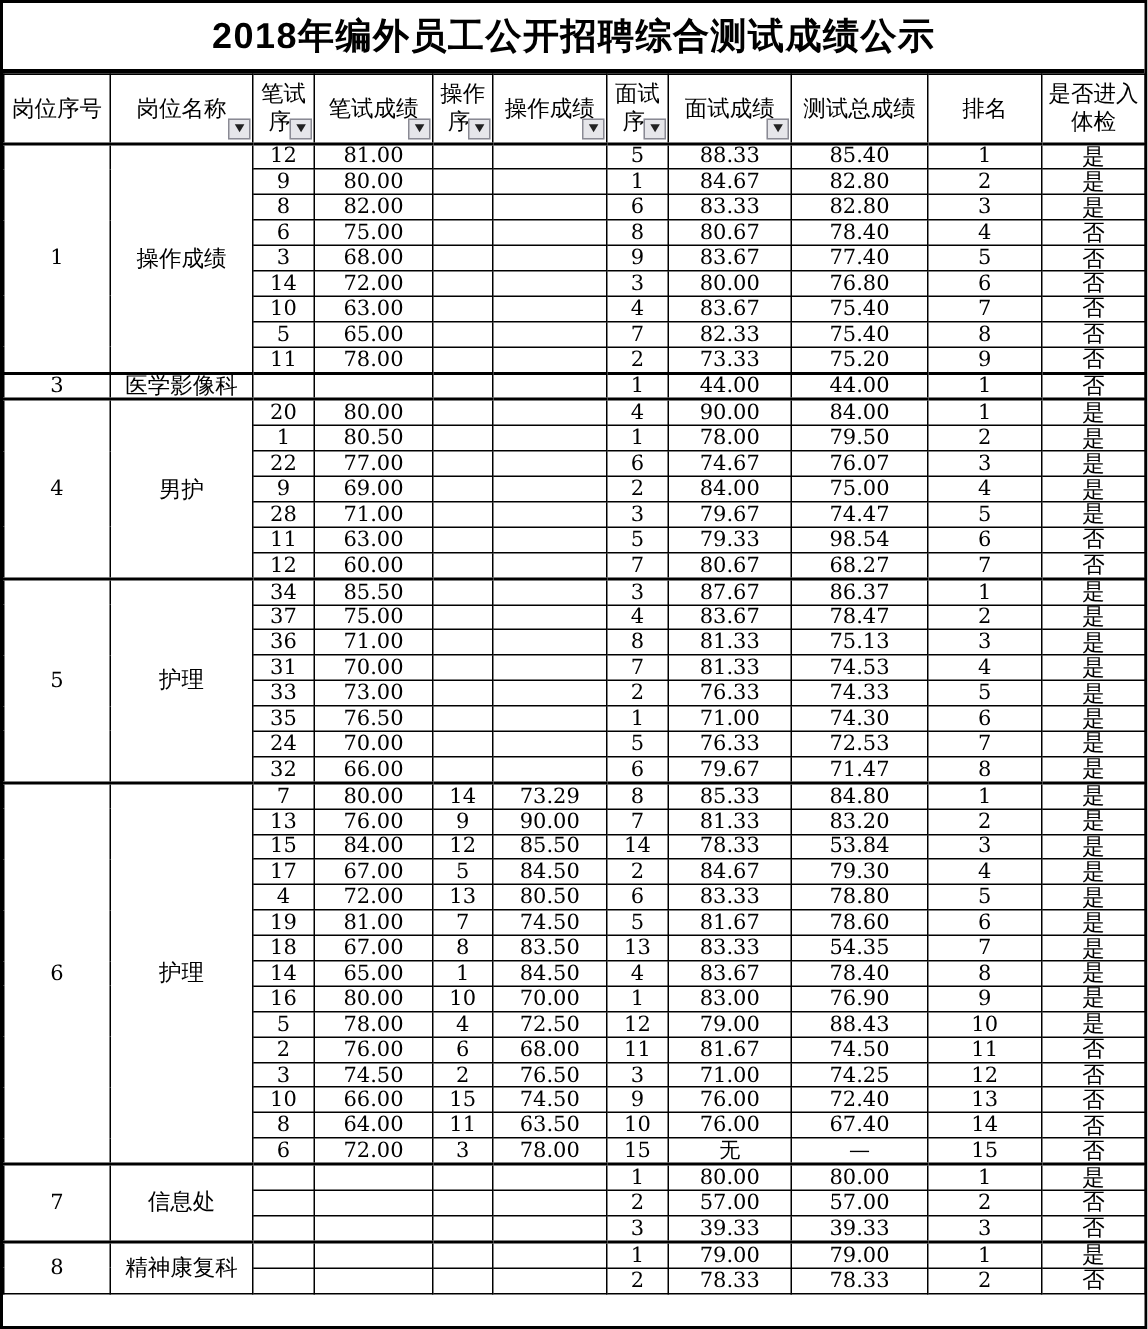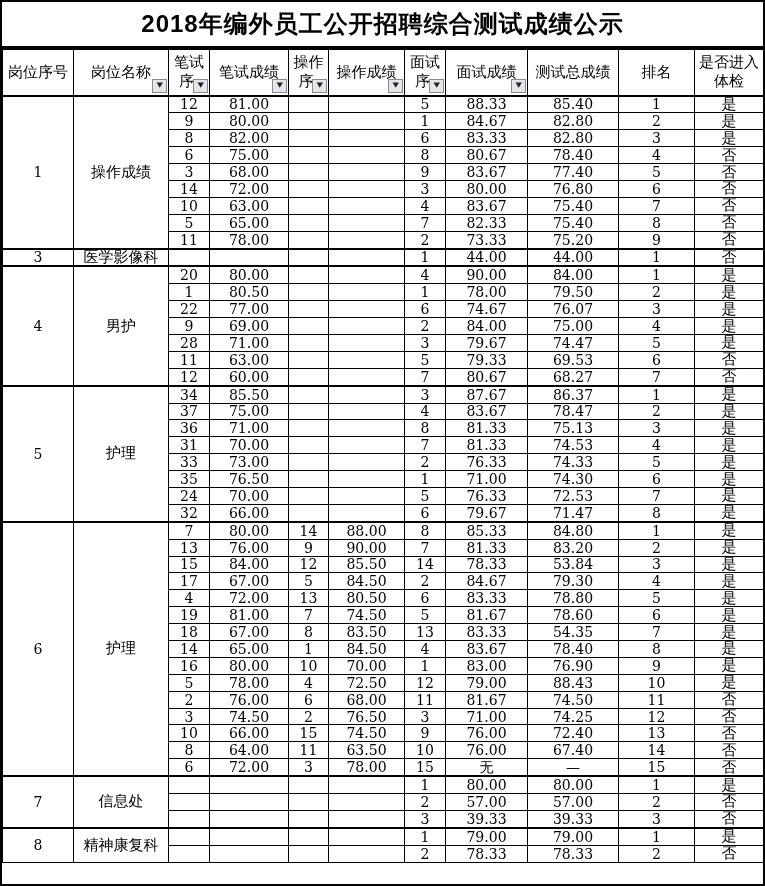--- a/index.html
+++ b/index.html
@@ -298,21 +298,21 @@
           <td>5</td>
           <td class="cn">是</td>
         </tr>
         <tr>
           <td>11</td>
           <td>63.00</td>
           <td></td>
           <td></td>
           <td>5</td>
           <td>79.33</td>
-          <td>69.53</td>
+          <td>98.54</td>
           <td>6</td>
           <td class="cn">否</td>
         </tr>
         <tr>
           <td>12</td>
           <td>60.00</td>
           <td></td>
           <td></td>
           <td>7</td>
           <td>80.67</td>
@@ -409,21 +409,21 @@
           <td>71.47</td>
           <td>8</td>
           <td class="cn">是</td>
         </tr>
         <tr class="group-start">
           <td rowspan="15">6</td>
           <td rowspan="15" class="cn">护理</td>
           <td>7</td>
           <td>80.00</td>
           <td>14</td>
-          <td>88.00</td>
+          <td>73.29</td>
           <td>8</td>
           <td>85.33</td>
           <td>84.80</td>
           <td>1</td>
           <td class="cn">是</td>
         </tr>
         <tr>
           <td>13</td>
           <td>76.00</td>
           <td>9</td>

